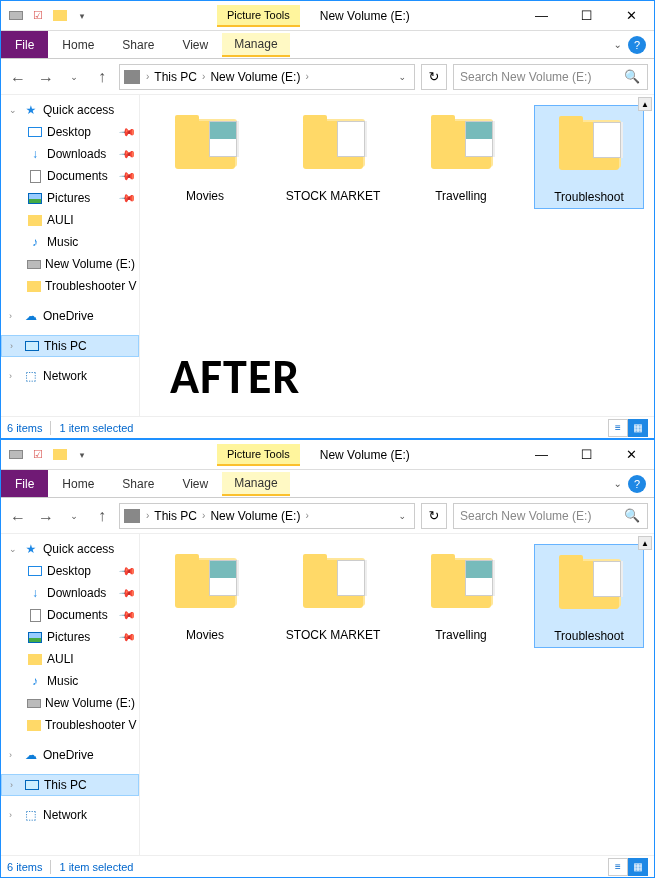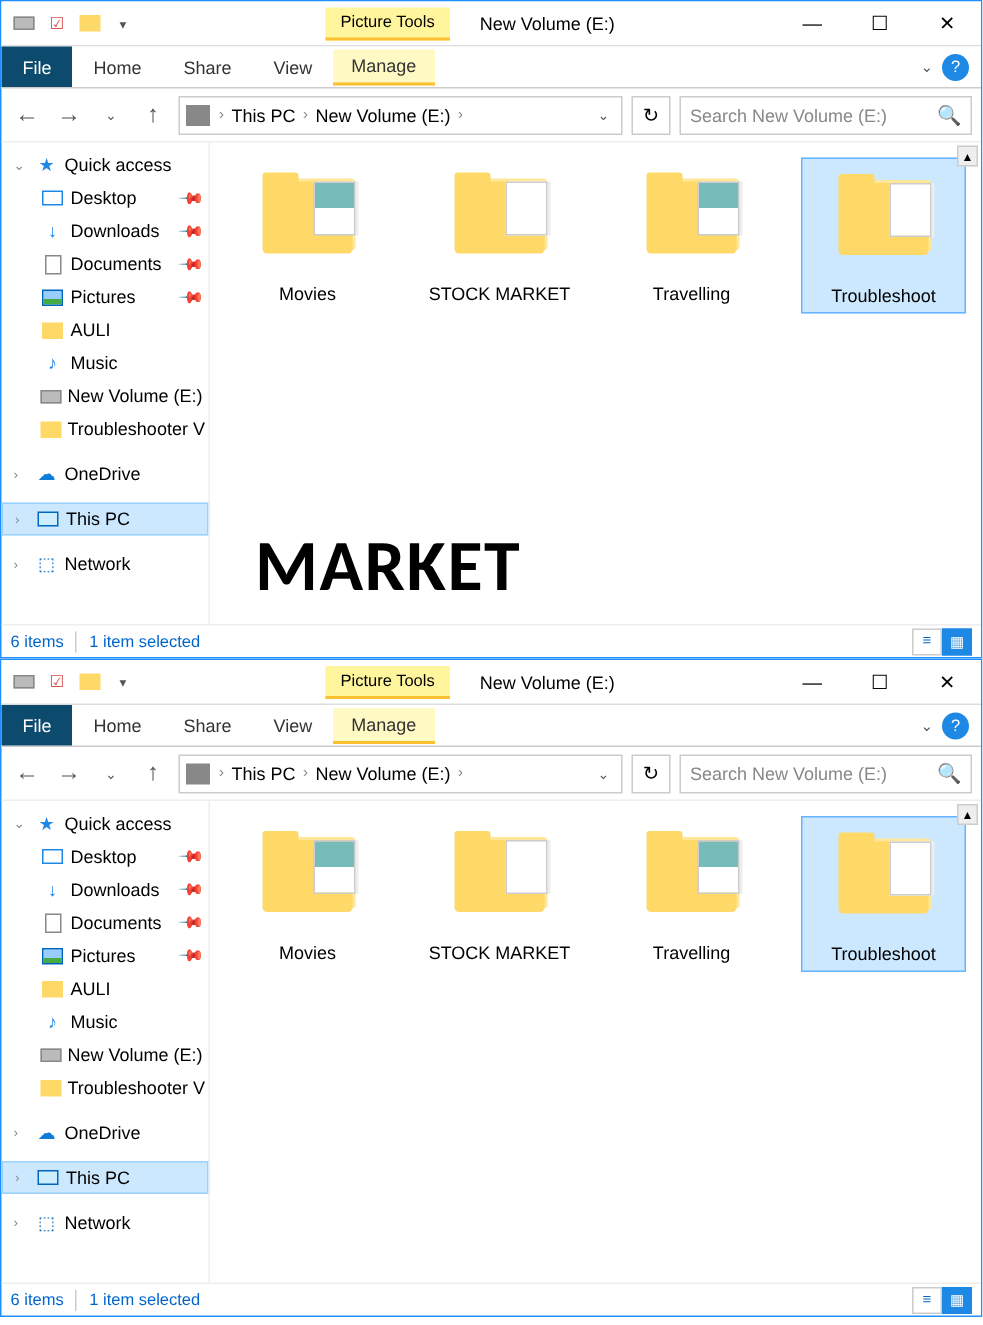--- a/index.html
+++ b/index.html
@@ -6,21 +6,21 @@
 body { background: #fff; width: 655px; }
 .window { border: 1px solid #1e90ff; background: #fff; }
 .titlebar { display: flex; align-items: center; height: 30px; background: #fff; border-bottom: 1px solid #ddd; }
 .qat { display: flex; align-items: center; gap: 4px; padding: 0 6px; }
 .qat-icon { width: 18px; height: 18px; display: flex; align-items: center; justify-content: center; font-size: 11px; }
 .tab-context { background: #fff59d; border-bottom: 2px solid #fbc02d; padding: 4px 10px; font-size: 11px; margin-left: 120px; }
 .win-title { font-size: 12px; margin-left: 20px; flex: 1; }
 .win-btns { display: flex; }
 .win-btn { width: 45px; height: 28px; display: flex; align-items: center; justify-content: center; font-size: 13px; }
 .ribbon { display: flex; align-items: center; height: 28px; background: #fff; border-bottom: 1px solid #ccc; font-size: 12px; }
-.ribbon-file { background: #0c4a6e; color: #fff; padding: 4px 14px; height: 100%; display: flex; align-items: center; }
+.ribbon-file { background: #701a75; color: #fff; padding: 4px 14px; height: 100%; display: flex; align-items: center; }
 .ribbon-tab { padding: 0 14px; color: #333; cursor: default; }
 .ribbon-tab.context { background: #fff9c4; border-bottom: 2px solid #fbc02d; padding: 4px 12px;}
 .ribbon-right { margin-left: auto; display: flex; align-items: center; gap: 6px; padding-right: 8px; }
 .help-icon { width: 18px; height: 18px; background: #1e88e5; color: #fff; border-radius: 50%; display: flex; align-items: center; justify-content: center; font-size: 11px; }
 .navbar { display: flex; align-items: center; height: 36px; padding: 4px 6px; gap: 6px; border-bottom: 1px solid #eee; }
 .nav-arrow { width: 22px; height: 22px; display: flex; align-items: center; justify-content: center; color: #555; }
 .addr { flex: 1; display: flex; align-items: center; border: 1px solid #ccc; height: 26px; padding: 0 4px; font-size: 12px; }
 .addr-icon { width: 16px; height: 14px; background: #888; margin-right: 4px; }
 .crumb { padding: 0 3px; }
 .crumb-sep { color: #888; padding: 0 2px; font-size: 10px;}
@@ -225,21 +225,21 @@
       </div>
       <span>Travelling</span>
     </div>
     <div class="folder-item sel">
       <div class="folder-ico">
         <div class="folder-shape"></div>
         <div class="folder-preview doc"></div>
       </div>
       <span>Troubleshoot</span>
     </div>
-        <div class="overlay-text" style="bottom:10px; left:30px">MARKET</div>
+        <div class="overlay-text" style="bottom:10px; left:30px">AFTER</div>
       </div>
     </div>
     <div class="statusbar">
       <span>6 items</span>
       <span class="status-sep"></span>
       <span>1 item selected</span>
       <div class="view-btns">
         <div class="vb">≡</div>
         <div class="vb active">▦</div>
       </div>

